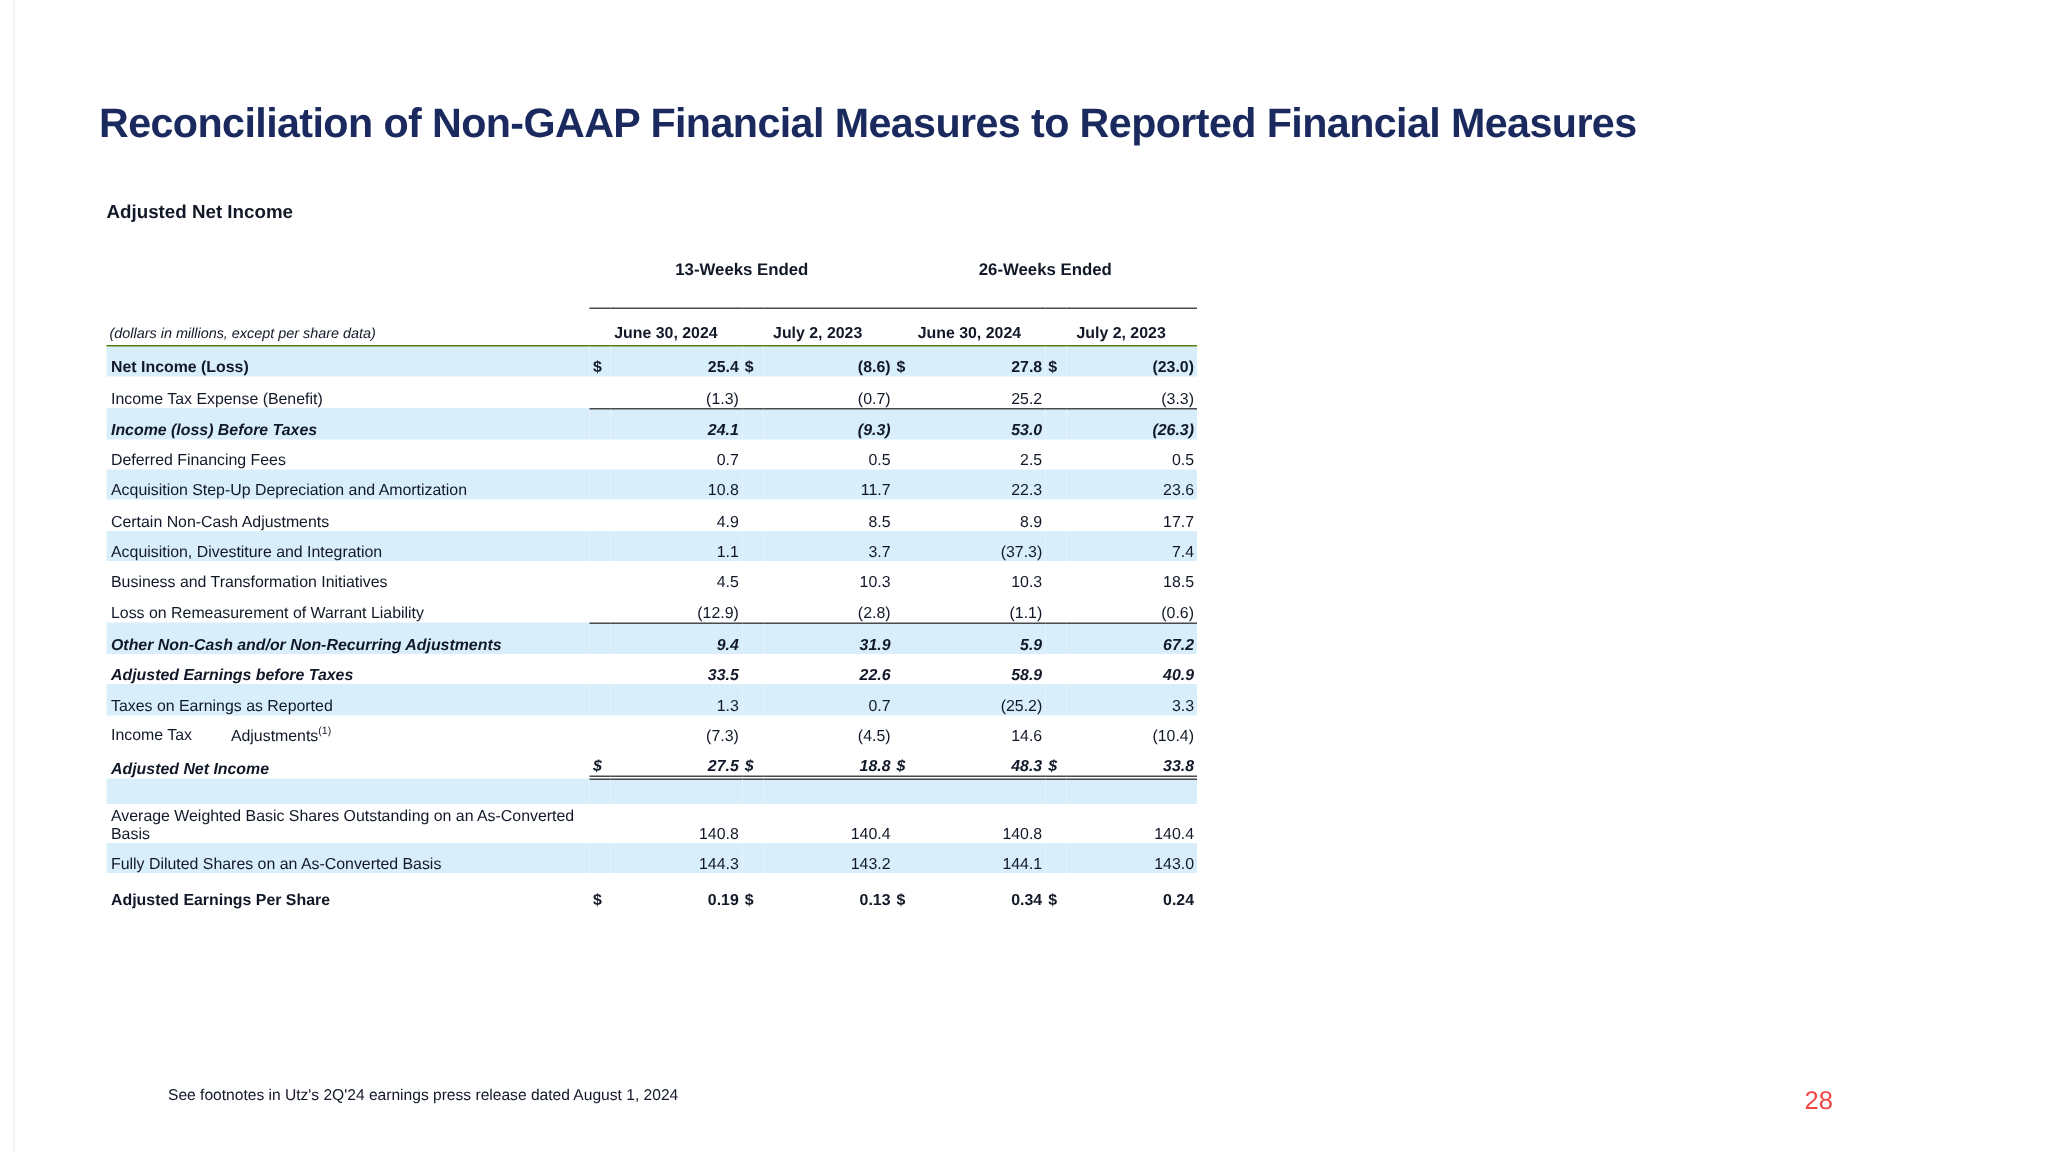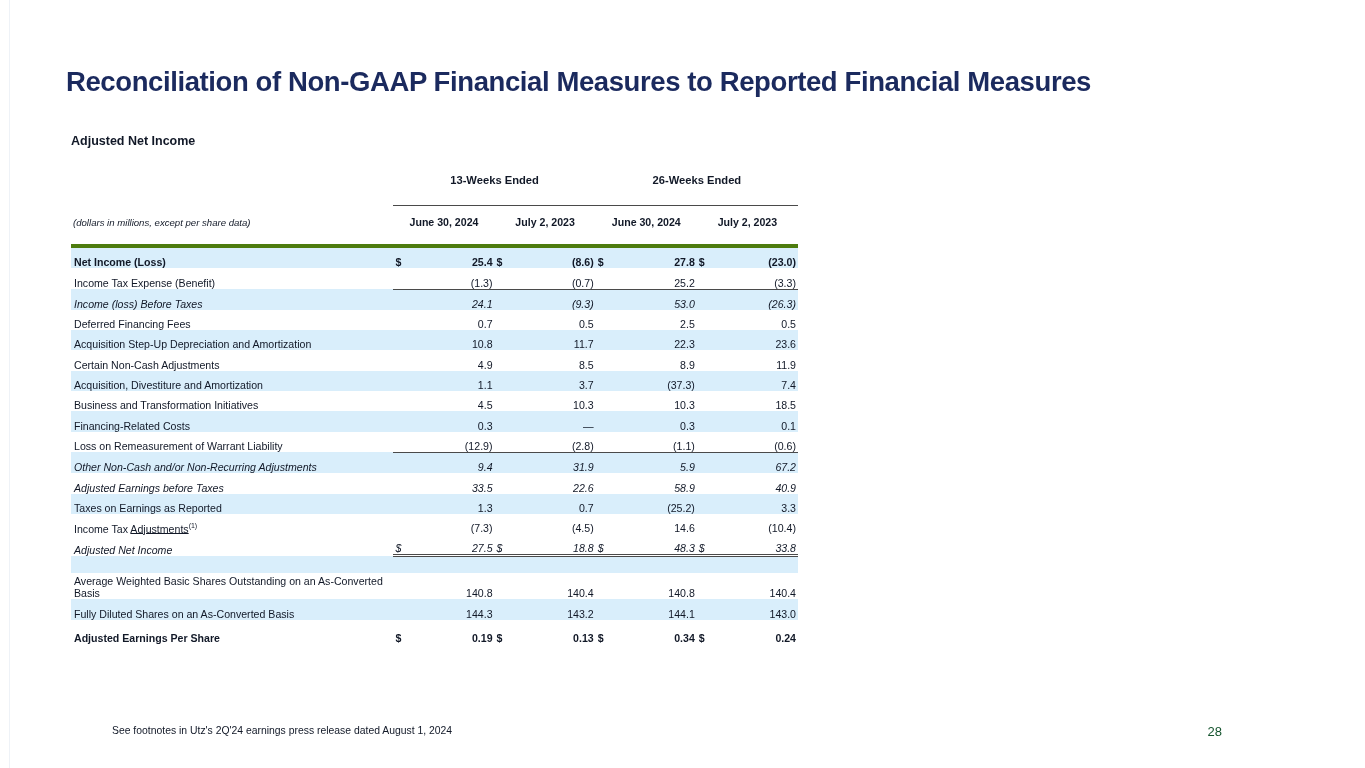--- a/index.html
+++ b/index.html
@@ -77,74 +77,74 @@
     font-weight: bold;
     padding-bottom: 19px;
     height: 20px;
   }
   .ul-group {
     border-bottom: 1px solid #4a4a4a;
   }
   tr.colhead td {
     font-size: 10.6px;
     font-weight: bold;
-    padding-bottom: 16px;
+    padding-bottom: 2px;
     height: 22px;
-    border-bottom: 4px solid #4d7c0f;
+    border-bottom: 1px solid #4d7c0f;
   }
   tr.colhead td.units {
     font-weight: normal;
     font-style: italic;
     font-size: 9.6px;
     padding-left: 2px;
   }
   tr.data td {
     height: 20.3px;
     font-size: 10.6px;
     padding-left: 2px;
     padding-right: 2px;
   }
   tr.shade td { background: #d9eefb; }
   tr.data td.lbl { padding-left: 3px; }
   tr.bold td { font-weight: bold; }
-  tr.bolditalic td { font-weight: normal; font-style: italic; }
+  tr.bolditalic td { font-weight: bold; font-style: italic; }
   td.topline { border-top: 1px solid #4a4a4a; }
   tr.dblunder td.dbl {
     border-bottom: 3px double #4a4a4a;
   }
   .spacer-row td { height: 16px; }
   .spacer-row.shade td { background: #d9eefb; }
   .twoline {
     font-size: 10.2px;
     line-height: 11.6px;
     padding-top: 2px;
     padding-bottom: 1px;
   }
   tr.tallrow td { height: 26px; margin-top: 39px; }
   .link {
-    text-decoration: underline;
+    margin-left: 23px;
   }
   .sup {
     font-size: 7px;
     vertical-align: super;
   }
   .footnote {
     position: absolute;
     left: 77px;
     top: 725px;
     font-size: 10.4px;
     color: #111827;
     margin-left: 35px;
   }
   .pagenum {
     position: absolute;
     right: 38px;
     top: 724px;
-    font-size: 13px;
-    color: #14532d;
+    font-size: 17px;
+    color: #ef4444;
   }
   tr.perhead td { height: 24px; }
 </style>
 </head>
 <body>
 
 <div class="slide">
   <div class="left-bar"></div>
 
   <div class="title">Reconciliation of Non-GAAP Financial Measures to Reported Financial Measures</div>
@@ -239,25 +239,25 @@
 
         <tr class="data">
           <td class="lbl">Certain Non-Cash Adjustments</td>
           <td></td>
             <td class="r">4.9</td>
           <td></td>
             <td class="r">8.5</td>
           <td></td>
             <td class="r">8.9</td>
           <td></td>
-            <td class="r">11.9</td>
+            <td class="r">17.7</td>
         </tr>
 
         <tr class="data shade">
-          <td class="lbl">Acquisition, Divestiture and Amortization</td>
+          <td class="lbl">Acquisition, Divestiture and Integration</td>
           <td></td>
             <td class="r">1.1</td>
           <td></td>
             <td class="r">3.7</td>
           <td></td>
             <td class="r">(37.3)</td>
           <td></td>
             <td class="r">7.4</td>
         </tr>
 
@@ -266,31 +266,20 @@
           <td></td>
             <td class="r">4.5</td>
           <td></td>
             <td class="r">10.3</td>
           <td></td>
             <td class="r">10.3</td>
           <td></td>
             <td class="r">18.5</td>
         </tr>
 
-        <tr class="data shade">
-          <td class="lbl">Financing-Related Costs</td>
-          <td></td>
-            <td class="r">0.3</td>
-          <td></td>
-            <td class="r">—</td>
-          <td></td>
-            <td class="r">0.3</td>
-          <td></td>
-            <td class="r">0.1</td>
-        </tr>
 
         <tr class="data">
           <td class="lbl">Loss on Remeasurement of Warrant Liability</td>
           <td></td>
             <td class="r">(12.9)</td>
           <td></td>
             <td class="r">(2.8)</td>
           <td></td>
             <td class="r">(1.1)</td>
           <td></td>

